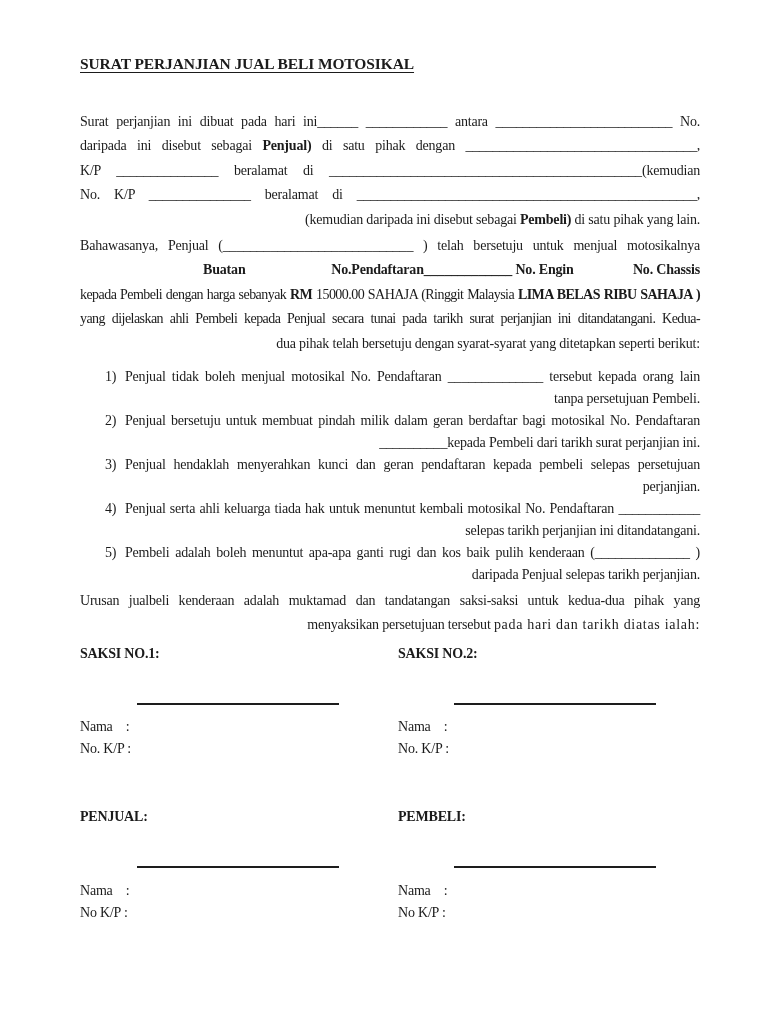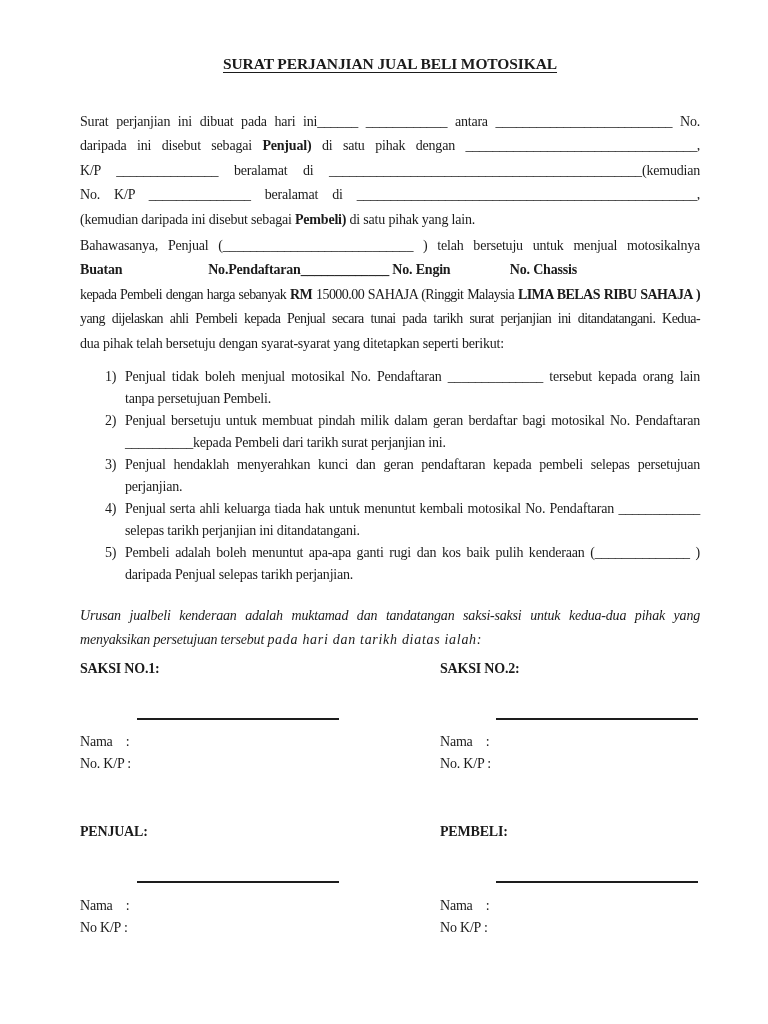--- a/index.html
+++ b/index.html
@@ -3,36 +3,36 @@
 <meta charset="utf-8">
 <style>
   html,body { margin:0; padding:0; background:#fff; }
   .page {
     width:768px; height:1024px; background:#ffffff;
     font-family:"Liberation Serif","DejaVu Serif",serif;
     font-size:14px; color:#1b1b1b; letter-spacing:-0.2px;
     box-sizing:border-box; padding:54px 68px 0 80px;
     position:relative; overflow:hidden;
   }
-  .title { text-align:center; font-weight:bold; font-size:15.5px; letter-spacing:-0.1px; line-height:19px; }
+  .title { font-weight:bold; font-size:15.5px; letter-spacing:-0.1px; line-height:19px; }
   .title span { text-decoration:underline; text-underline-offset:3px; }
   .para { line-height:24.4px; }
   .p1 { margin-top:37px; }
   .p2 { margin-top:2px; }
   .jline { text-align:justify; text-align-last:justify; }
-  .lline { text-align:left; }
+  .lline { text-align:right; }
   .pre { white-space:pre; }
   .tight { letter-spacing:-0.55px; }
   b { font-weight:bold; }
   .seg-w { letter-spacing:0.7px; }
   .clauses { margin-top:10px; line-height:22px; }
   .clause { position:relative; padding-left:45px; }
   .cnum { position:absolute; left:25px; top:0; }
-  .closing { margin-top:18px; line-height:24.4px;font-style:italic; }
-  .two-col { display:flex;gap:42px; }
+  .closing { margin-top:3px; line-height:24.4px; }
+  .two-col { display:flex; }
   .col-l { width:318px; flex:none; }
   .col-r { flex:1; }
   .party-label { font-weight:bold; line-height:20px; }
   .saksi-row { margin-top:6px; }
   .wit-line-row { margin-top:39px; }
   .wit-labels { margin-top:11px; line-height:22px; }
   .party-row { margin-top:47px; }
   .party-line-row { margin-top:39px; }
   .party-labels { margin-top:12px; line-height:22px; }
   .sigline { height:0; border-top:2px solid #1d1d1d; }

